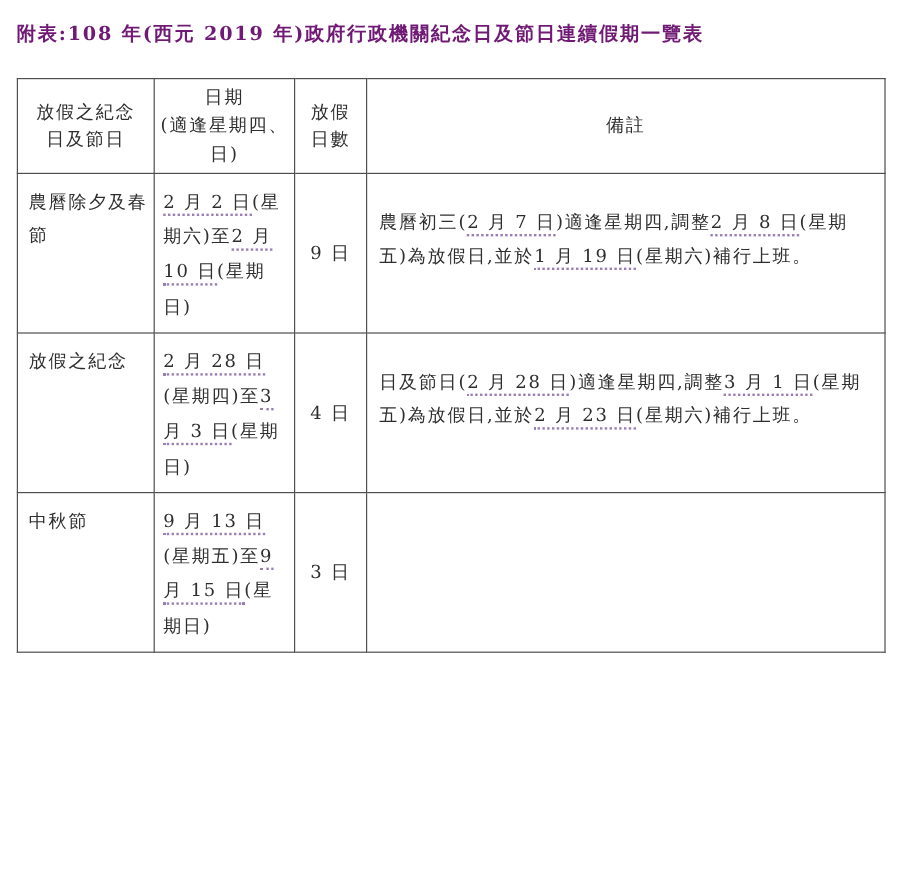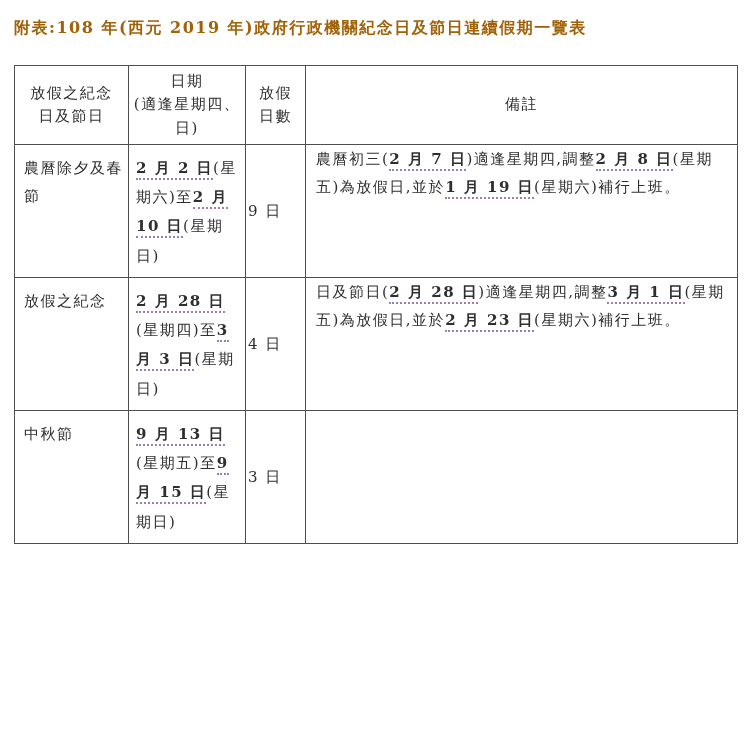--- a/index.html
+++ b/index.html
@@ -20,21 +20,21 @@
     height: 745px;
     padding: 14px 12px 0 14px;
     background: var(--bg-color);
     overflow: hidden;
   }
   .doc-title {
     font-size: 16px;
     font-weight: bold;
     letter-spacing: 1.5px;
     margin: 4px 0 26px 0;
-    color: #a16207;
+    color: #701a75;
     white-space: nowrap;
   }
   table.holiday-table {
     border-collapse: collapse;
     table-layout: fixed;
     width: 723px;
   }
   table.holiday-table th,
   table.holiday-table td {
     border: 1px solid var(--border-color);
@@ -66,34 +66,33 @@
     line-height: 1.9;
   }
   td.col-date {
     vertical-align: top;
     text-align: left;
     padding: 9px 3px 6px 7px;
     line-height: 1.95;
   }
   td.col-days {
     vertical-align: middle;
-    text-align: left;
+    text-align: center;
     line-height: 1.5;
     padding: 2px;
   }
   td.col-remark {
     vertical-align: top;
     text-align: left;
-    padding: 0 10px 6px 10px;
+    padding: 26px 10px 6px 10px;
     line-height: 1.9;
   }
   .u-dotted {
     border-bottom: 2px dotted var(--underline-color);
     padding-bottom: 1px;
-    font-weight: bold;
   }
 </style>
 </head>
 <body>
 
 <div class="page">
 
   <div class="doc-title">附表:108 年(西元 2019 年)政府行政機關紀念日及節日連續假期一覽表</div>
 
   <table class="holiday-table">

